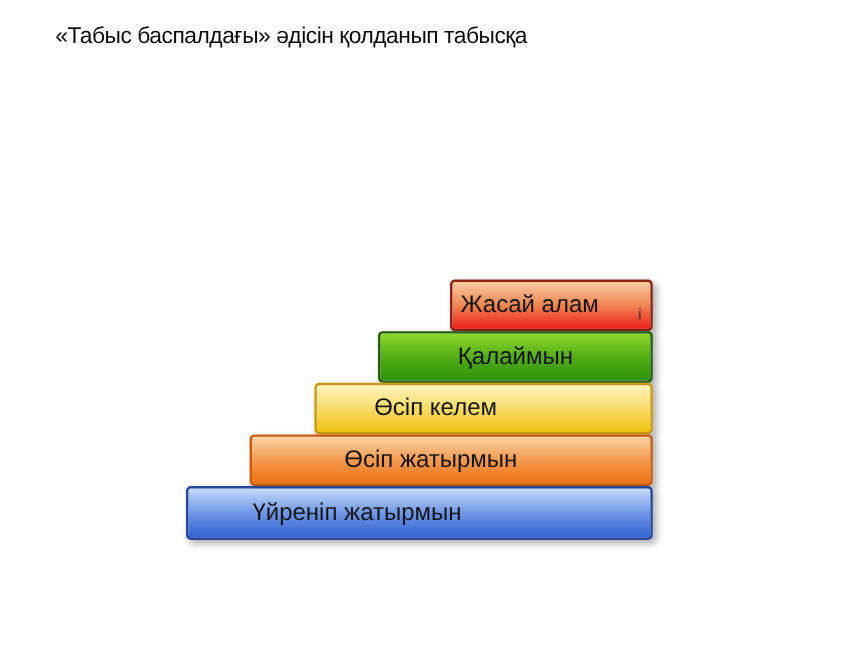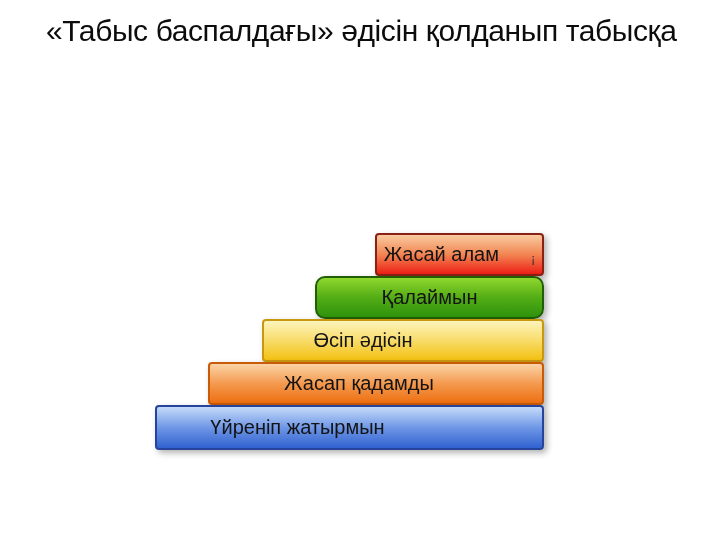--- a/index.html
+++ b/index.html
@@ -21,21 +21,21 @@
     text-align: center;
     font-family: "Liberation Serif", serif;
     font-weight: bold;
     font-size: 35px;
     line-height: 1.1;
     letter-spacing: 0.5px;
   }
   .body-text {
     margin: 0;
     padding: 12px 40px 0 46px;
-    font-size: 30px;
+    font-size: 19px;
     line-height: 37px;
     letter-spacing: -0.4px;
     color: #0c0c0c;
   }
   .body-text .line {
     display: block;
     white-space: nowrap;
   }
   .stairs {
     position: absolute;
@@ -86,30 +86,30 @@
     <span class="line">«Табыс баспалдағы» әдісін қолданып табысқа</span>
   </p>
 
   <div class="stairs">
 
     <div class="step step-1" style="background: linear-gradient(rgb(249, 203, 161), rgb(242, 133, 82), rgb(237, 31, 22)); border-color: rgb(139, 32, 20);">
       <span class="label">Жасай алам</span>
         <span class="suffix">¡</span>
     </div>
 
-    <div class="step step-2" style="background: linear-gradient(rgb(144, 215, 46), rgb(83, 173, 21), rgb(47, 147, 13)); border-color: rgb(33, 94, 6); border-radius: 10px;">
+    <div class="step step-2" style="background: linear-gradient(rgb(144, 215, 46), rgb(83, 173, 21), rgb(47, 147, 13)); border-color: rgb(33, 94, 6);">
       <span class="label">Қалаймын</span>
     </div>
 
     <div class="step step-3" style="background: linear-gradient(rgb(253, 244, 188), rgb(248, 220, 106), rgb(243, 193, 19)); border-color: rgb(199, 152, 16);">
-      <span class="label">Өсіп әдісін</span>
+      <span class="label">Өсіп келем</span>
     </div>
 
     <div class="step step-4" style="background: linear-gradient(rgb(251, 211, 166), rgb(244, 154, 79), rgb(238, 111, 17)); border-color: rgb(200, 90, 8);">
-      <span class="label">Жасап қадамды</span>
+      <span class="label">Өсіп жатырмын</span>
     </div>
 
     <div class="step step-5" style="background: linear-gradient(rgb(198, 219, 250), rgb(111, 151, 230), rgb(49, 98, 208)); border-color: rgb(39, 68, 156);">
       <span class="label">Үйреніп жатырмын</span>
     </div>
 
   </div>
 
 </div>
 

